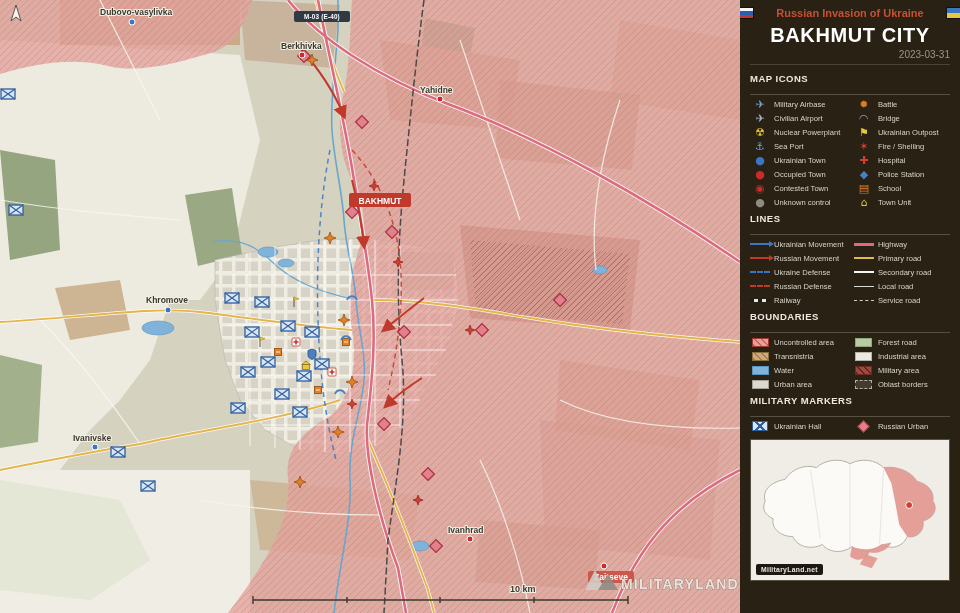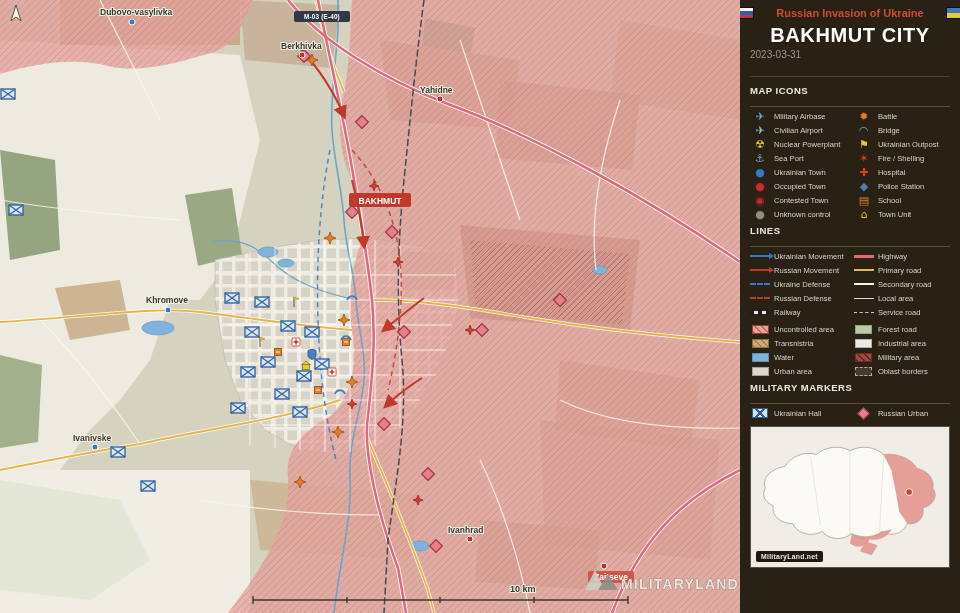--- a/index.html
+++ b/index.html
@@ -9,22 +9,22 @@
   #map-wrap svg{display:block}
   
   #sidebar{width:220px;height:613px;box-sizing:border-box;background:#292114;color:#ddd;
            padding:7px 10px 4px 10px;display:flex;flex-direction:column;flex:0 0 220px}
   .banner-row{display:flex;align-items:center;justify-content:center;gap:22px;
               color:#c84f33;font-size:11px;font-weight:bold;white-space:nowrap}
   .flag{width:15px;height:10px;display:inline-block;border:1px solid #111;flex:0 0 15px}
   .flag-ru{background:linear-gradient(#f5f5f5 33%,#2a5fad 33% 66%,#c0392b 66%)}
   .flag-ua{background:linear-gradient(#3a76c4 50%,#e8c83a 50%)}
   .page-title{font-size:20px;font-weight:bold;color:#fff;text-align:center;letter-spacing:.6px;margin-top:5px}
-  .page-date{font-size:10px;color:#9a958c;text-align:left;margin:2px 0 3px 0;
-             border-bottom:1px solid #4a4436;padding-bottom:16px}
+  .page-date{font-size:10px;color:#9a958c;text-align:right;margin:2px 0 3px 0;
+             border-bottom:1px solid #4a4436;padding-bottom:4px}
   .section{margin-top:5px}
   .sec-title{font-size:9.5px;font-weight:bold;color:#ece8df;letter-spacing:.5px;
              border-bottom:1px solid #55503f;padding-bottom:10px;margin-bottom:3px}
   .sec-grid{display:grid;grid-template-columns:1.06fr 1fr;row-gap:2px;column-gap:2px}
   .leg-row{display:flex;align-items:center;gap:4px;min-height:12px}
   .leg-icon{width:20px;flex:0 0 20px;display:flex;justify-content:center;align-items:center;
             font-size:11px;line-height:11px;font-family:"DejaVu Sans",sans-serif}
   .leg-label{font-size:7.6px;color:#d8d4ca;white-space:nowrap}
   .leg-swatch{display:inline-block;box-sizing:border-box}
   
@@ -465,37 +465,38 @@
           <div class="leg-row">
             <span class="leg-icon">
               <span class="leg-swatch sw-rus-def"></span>
             </span>
             <span class="leg-label">Russian Defense</span>
           </div>
           <div class="leg-row">
             <span class="leg-icon">
               <span class="leg-swatch sw-local"></span>
             </span>
-            <span class="leg-label">Local area</span>
+            <span class="leg-label">Local road</span>
           </div>
           <div class="leg-row">
             <span class="leg-icon">
               <span class="leg-swatch sw-railway"></span>
             </span>
             <span class="leg-label">Railway</span>
           </div>
           <div class="leg-row">
             <span class="leg-icon">
               <span class="leg-swatch sw-service"></span>
             </span>
             <span class="leg-label">Service road</span>
           </div>
         </div>
       </div>
       <div class="section">
+        <div class="sec-title">BOUNDARIES</div>
         <div class="sec-grid">
           <div class="leg-row">
             <span class="leg-icon">
               <span class="leg-swatch bsw sw-uncontrolled"></span>
             </span>
             <span class="leg-label">Uncontrolled area</span>
           </div>
           <div class="leg-row">
             <span class="leg-icon">
               <span class="leg-swatch bsw sw-forest"></span>

